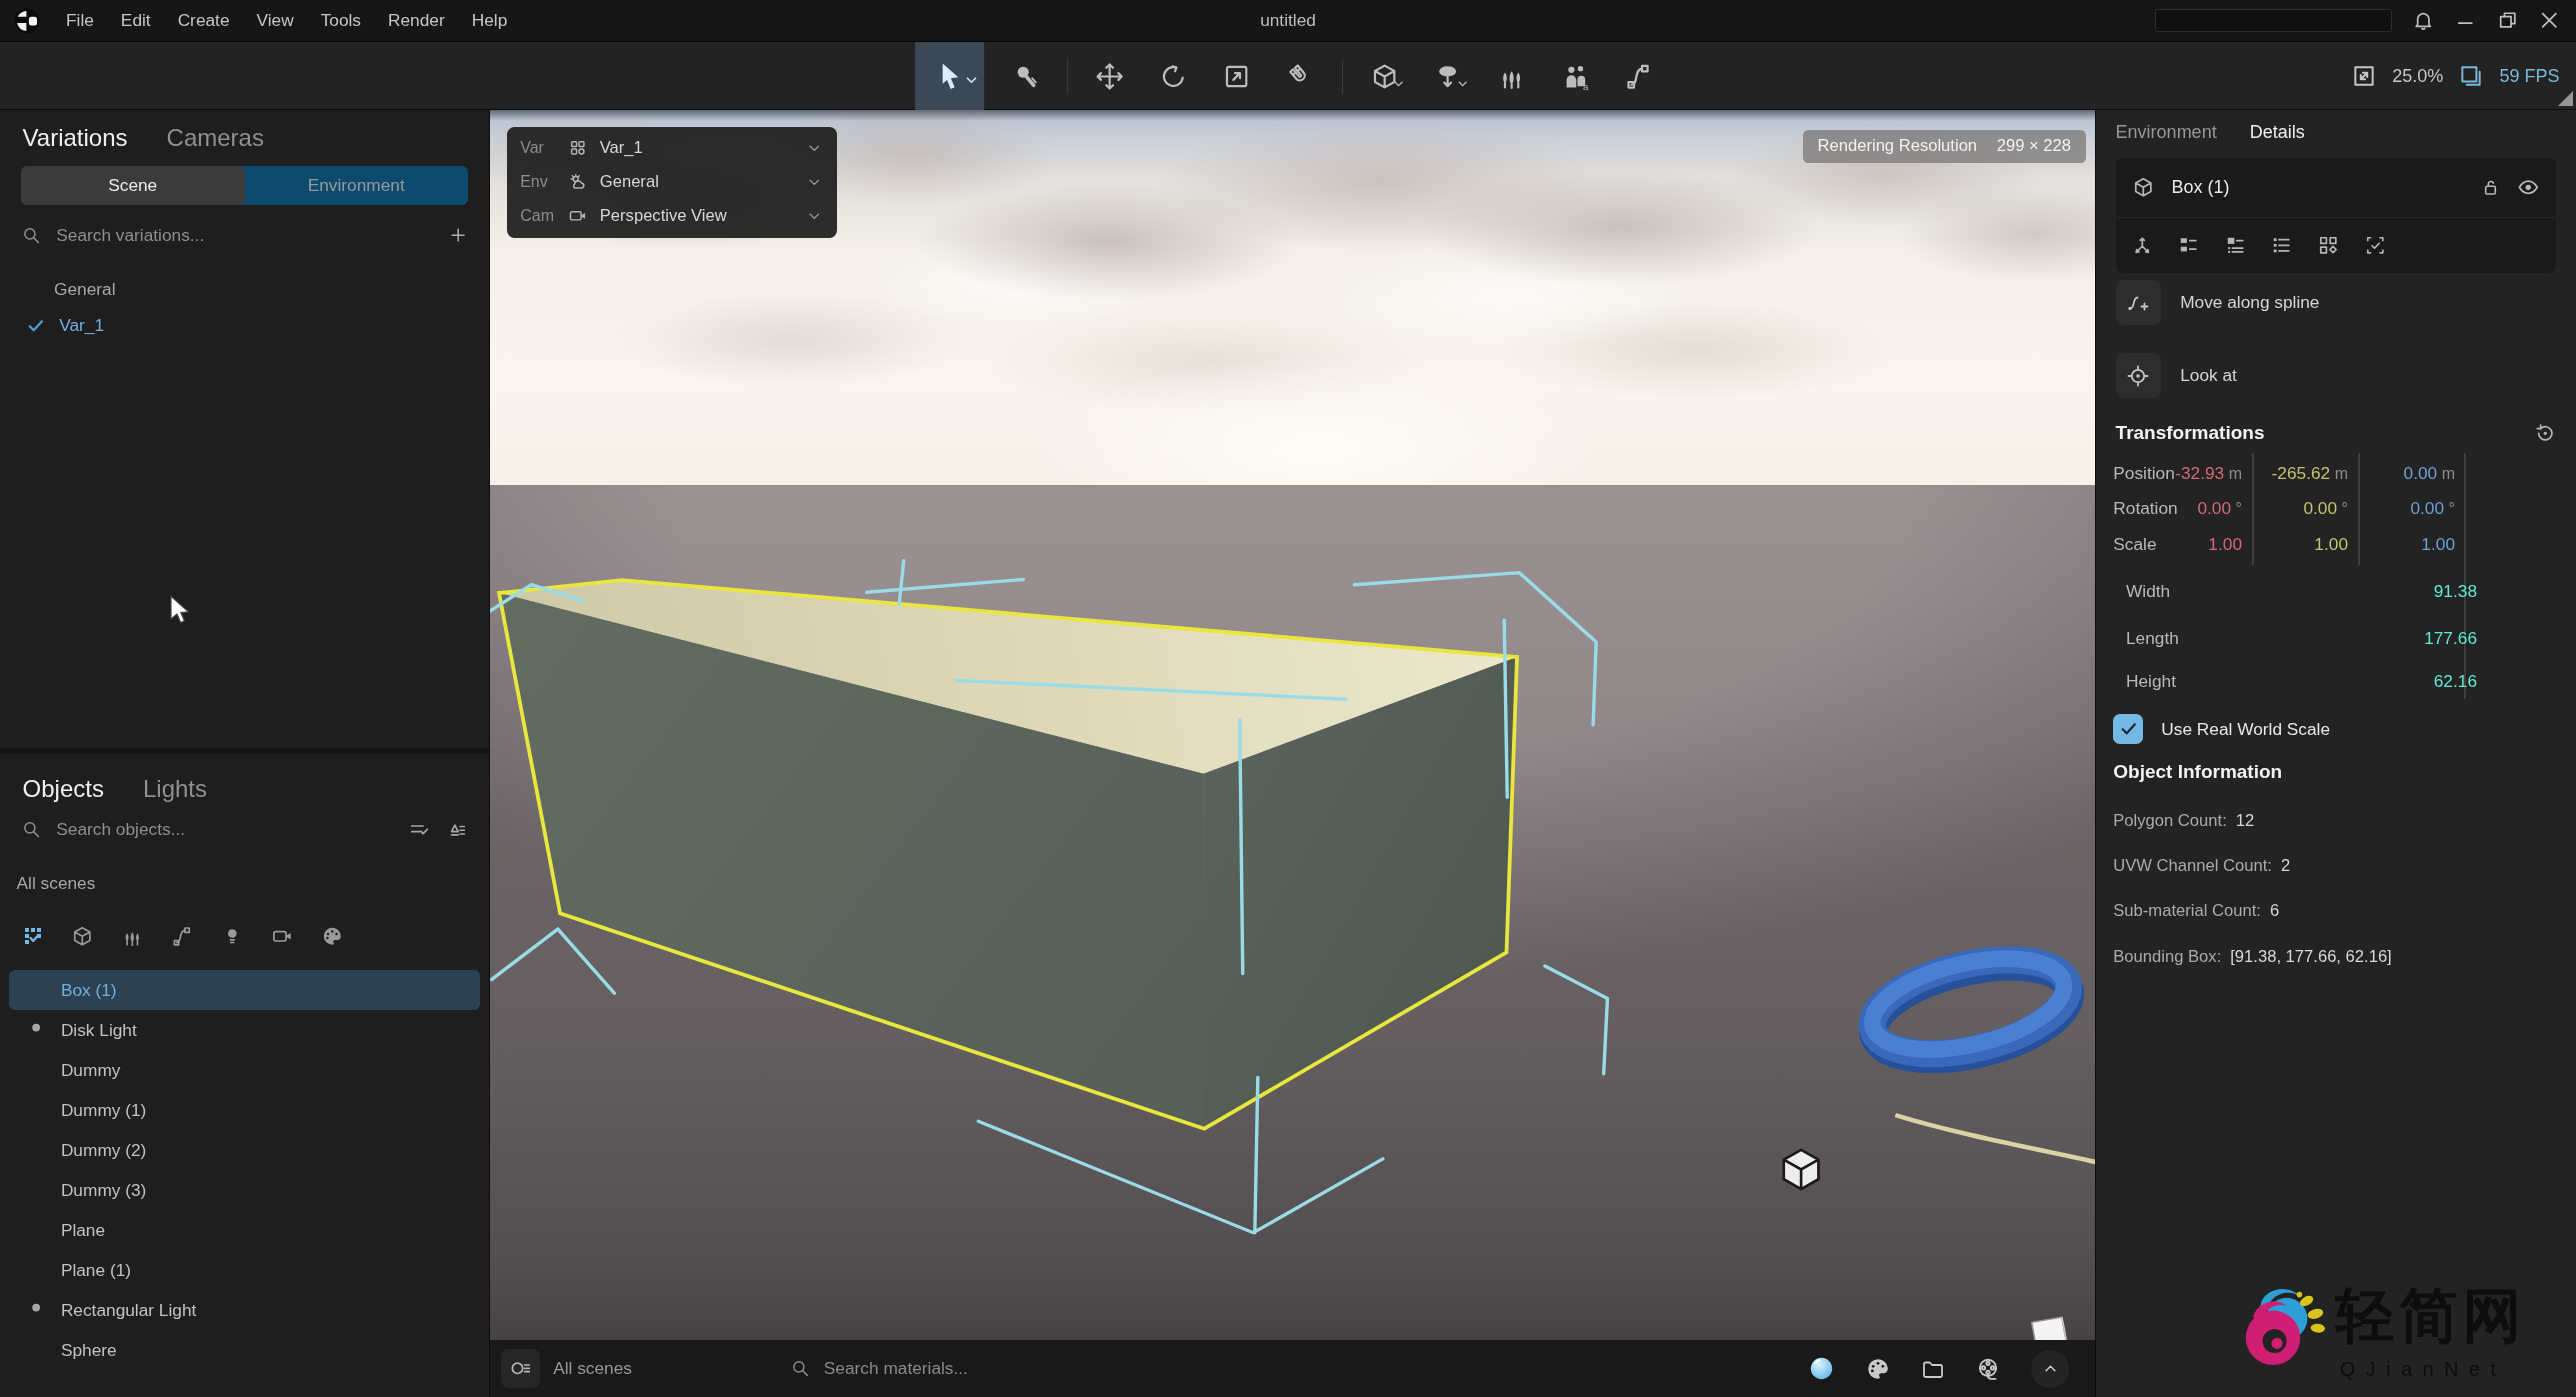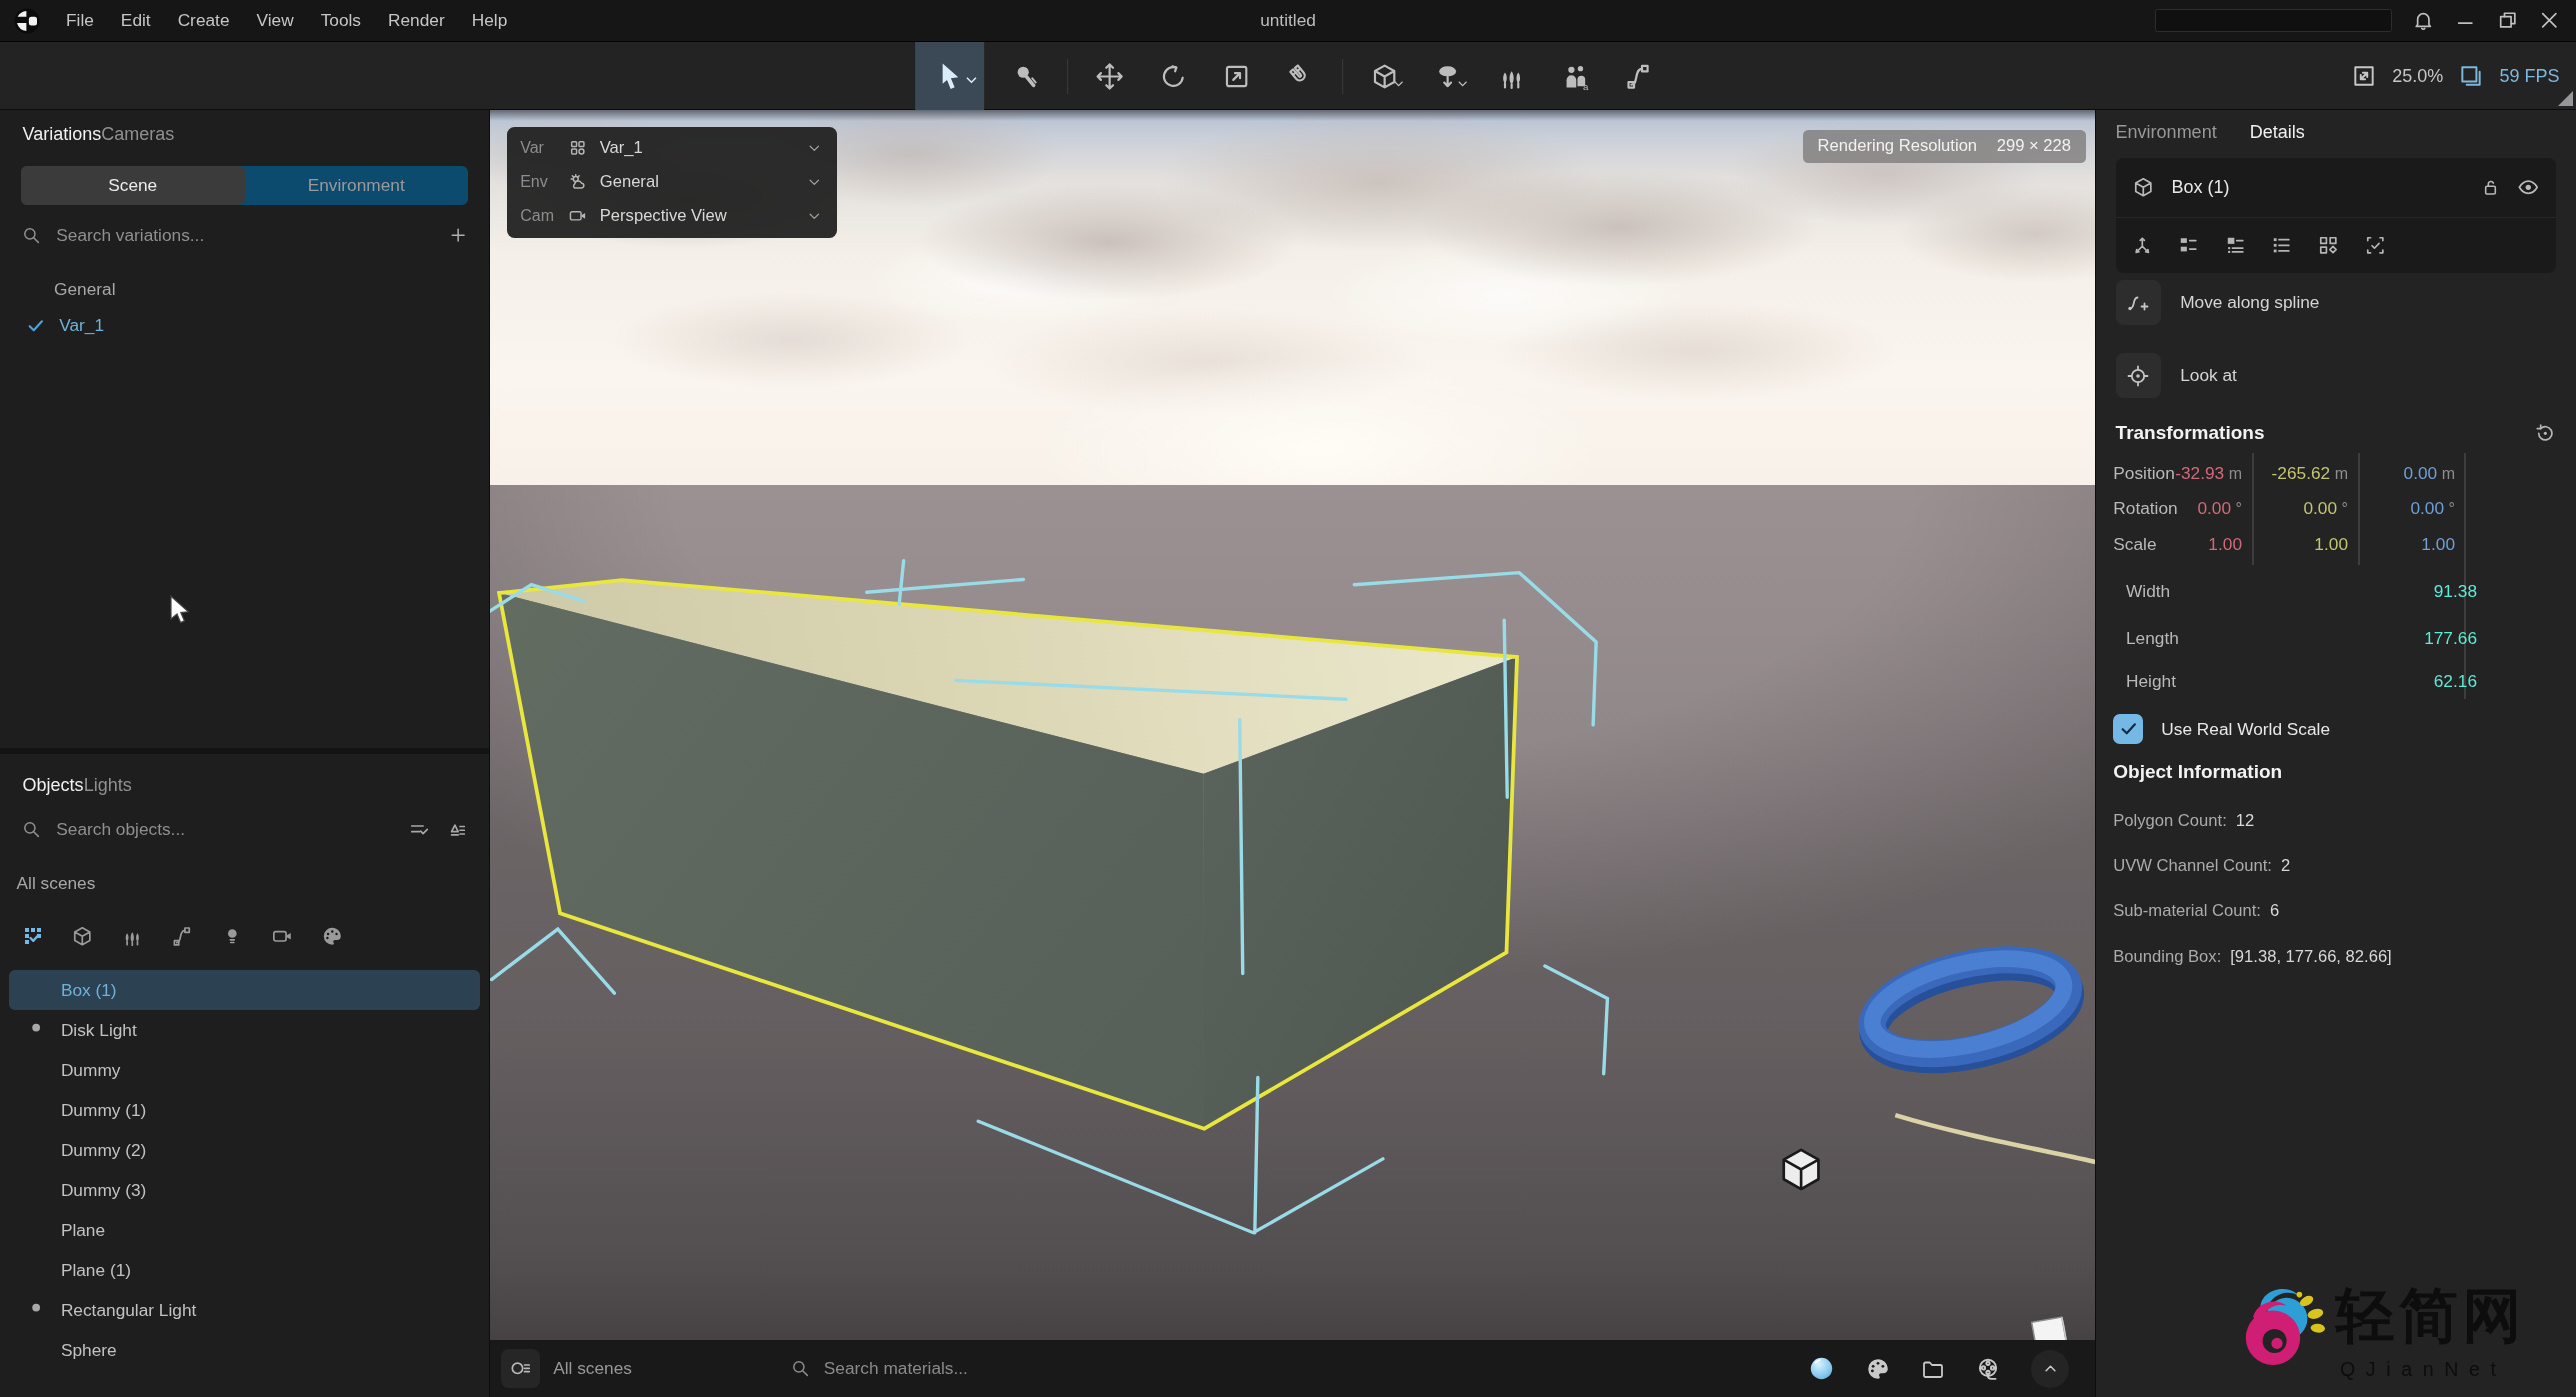--- a/index.html
+++ b/index.html
@@ -35,21 +35,21 @@
                   gap:15px; color:#c6c6c6; font-size:18px; }
   .status-right .fps { color:var(--fps,#7cb9de); }
   .status-right .fpsic { color:var(--fps,#7cb9de); }
   .grip { position:absolute; right:3px; bottom:3px; width:0; height:0;
           border-left:15px solid transparent; border-bottom:15px solid #97979a; }
 
   
   .left-panel { position:absolute; left:0; top:110px; width:490px; bottom:0; background:#1e1e1e;
                 border-right:1.5px solid #0d0d0d; }
   .lp-top { position:absolute; left:0; top:0; right:0; height:644px; border-bottom:6px solid #141414; }
-  .lp-tabs { position:absolute; left:22.6px; top:13.6px; display:flex; font-size:18px; color:#909090; }
+  .lp-tabs { position:absolute; left:22.6px; top:13.6px; display:flex; gap:39px; font-size:24px; color:#909090; }
   .lp-tabs .on { color:#f0f0f0; }
   .seg { position:absolute; left:21px; right:21px; top:56px; height:39px; background:#0c4a6e;
          border-radius:6px; display:flex; font-size:17.3px; }
   .seg div { flex:1; display:flex; align-items:center; justify-content:center; color:#9a9a9a; }
   .seg .on { background:#3b3b3b; border-radius:6px; color:#ececec; }
   .searchrow { position:absolute; left:21px; right:21px; height:33px; display:flex; align-items:center;
                gap:15px; color:#8f8f8f; font-size:17.3px; }
   .searchrow .grow { flex:1; }
   .grouplabel { position:absolute; left:54px; color:#a8a8a8; font-size:17.3px; }
   .varrow { position:absolute; left:26px; display:flex; align-items:center; gap:13.6px;
@@ -791,21 +791,21 @@
     <div class="oi-row" style="top:701px">
       <span>Polygon Count:</span><b>12</b>
     </div>
     <div class="oi-row" style="top:746px">
       <span>UVW Channel Count:</span><b>2</b>
     </div>
     <div class="oi-row" style="top:791px">
       <span>Sub-material Count:</span><b>6</b>
     </div>
     <div class="oi-row" style="top:837px">
-      <span>Bounding Box:</span><b>[91.38, 177.66, 82.66]</b>
+      <span>Bounding Box:</span><b>[91.38, 177.66, 62.16]</b>
     </div>
   </div>
 
   <div class="watermark">
     <svg width="96" height="106" viewBox="0 0 120 130">
       <path d="M40,44 C34,16 74,6 88,24 C73,14 48,22 46,48 Z" fill="#2e9fd6"></path>
       <circle cx="72" cy="52" r="26" fill="#2e9fd6"></circle>
       <circle cx="55" cy="76" r="34" fill="#cf1e73"></circle>
       <path d="M30,50 C36,30 60,26 72,36 C58,32 42,40 40,58 Z" fill="#cf1e73"></path>
       <circle cx="57" cy="80" r="15" fill="#232323"></circle>

